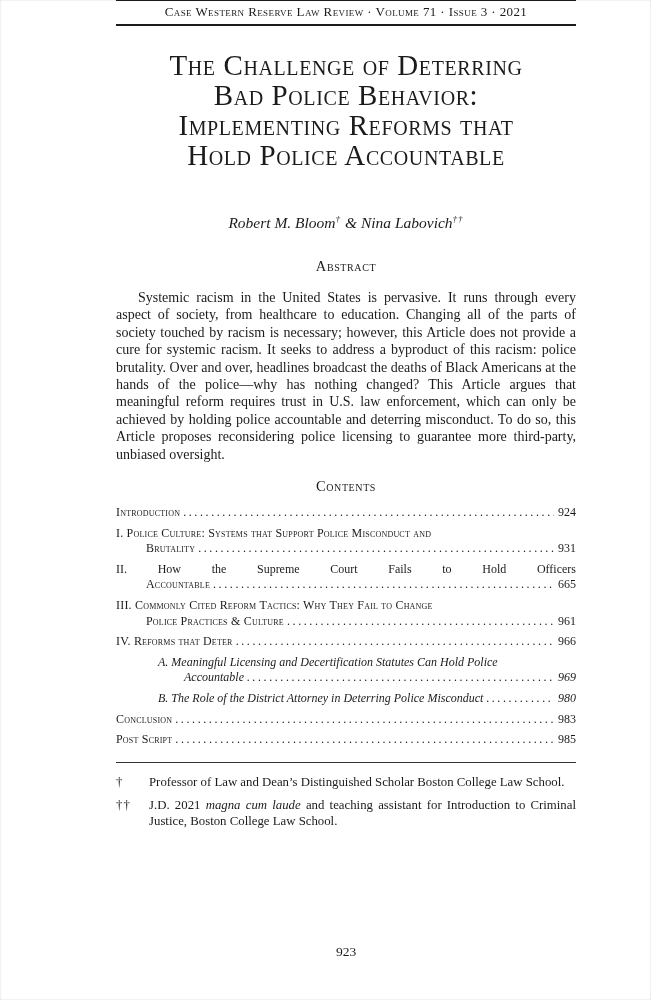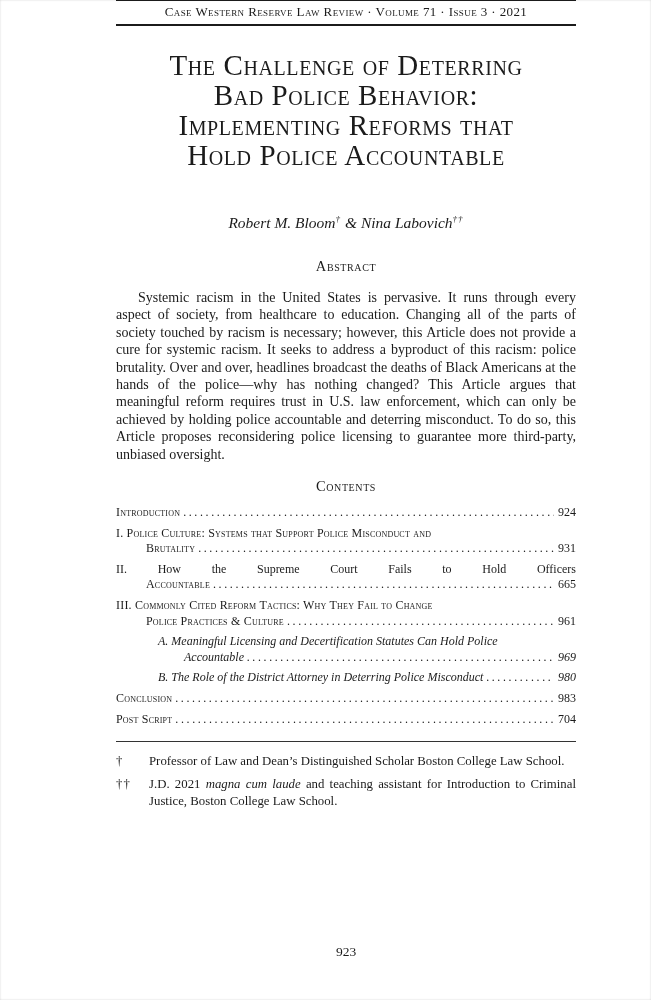--- a/index.html
+++ b/index.html
@@ -162,20 +162,25 @@
         <span class="toc-page">665</span>
       </div>
       <div class="toc-row sc noleader">
         <span class="toc-text">III. Commonly Cited Reform Tactics: Why They Fail to Change</span>
       </div>
       <div class="toc-row sc cont ind-1">
         <span class="toc-text">Police Practices &amp; Culture</span>
         <span class="dots"></span>
         <span class="toc-page">961</span>
       </div>
+      <div class="toc-row sc">
+        <span class="toc-text">IV. Reforms that Deter</span>
+        <span class="dots"></span>
+        <span class="toc-page">966</span>
+      </div>
       <div class="toc-row it noleader ind-a">
         <span class="toc-text">A. Meaningful Licensing and Decertification Statutes Can Hold Police</span>
       </div>
       <div class="toc-row it cont ind-a2">
         <span class="toc-text">Accountable</span>
         <span class="dots"></span>
         <span class="toc-page">969</span>
       </div>
       <div class="toc-row it ind-a">
         <span class="toc-text">B. The Role of the District Attorney in Deterring Police Misconduct</span>
@@ -183,21 +188,21 @@
         <span class="toc-page">980</span>
       </div>
       <div class="toc-row sc">
         <span class="toc-text">Conclusion</span>
         <span class="dots"></span>
         <span class="toc-page">983</span>
       </div>
       <div class="toc-row sc">
         <span class="toc-text">Post Script</span>
         <span class="dots"></span>
-        <span class="toc-page">704</span>
+        <span class="toc-page">985</span>
       </div>
     </nav>
 
     <div class="footnote-rule"></div>
 
     <div class="footnotes">
       <div class="footnote">
         <span class="fn-marker">†</span>
         <span class="fn-text"><span>Professor of Law and Dean’s Distinguished Scholar Boston College Law School.</span><em></em><span></span></span>
       </div>

